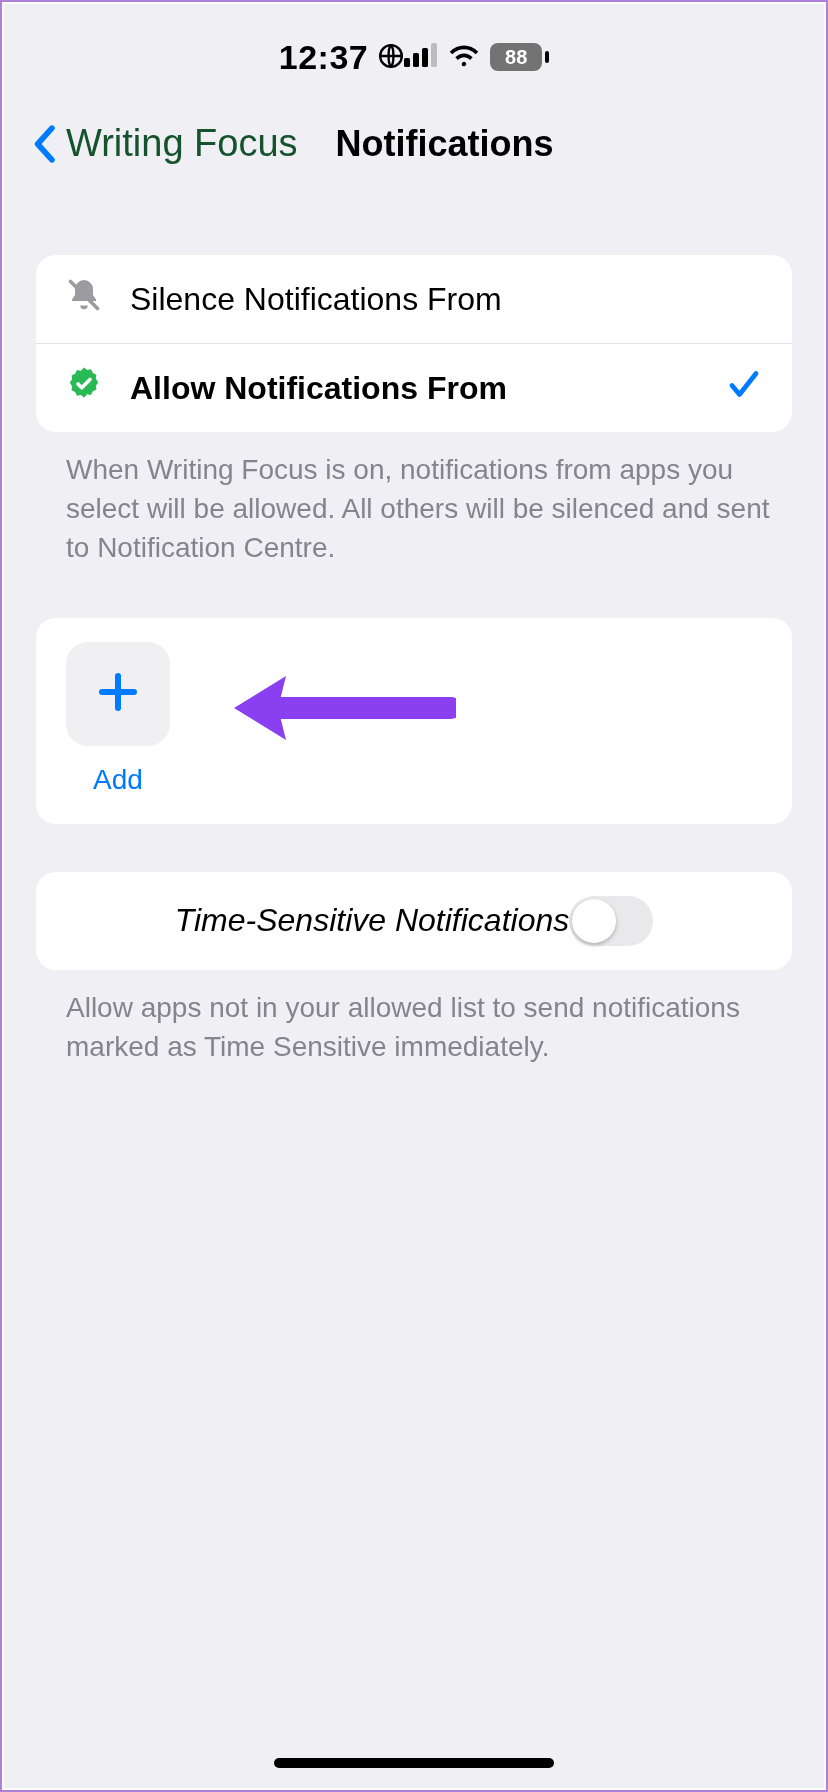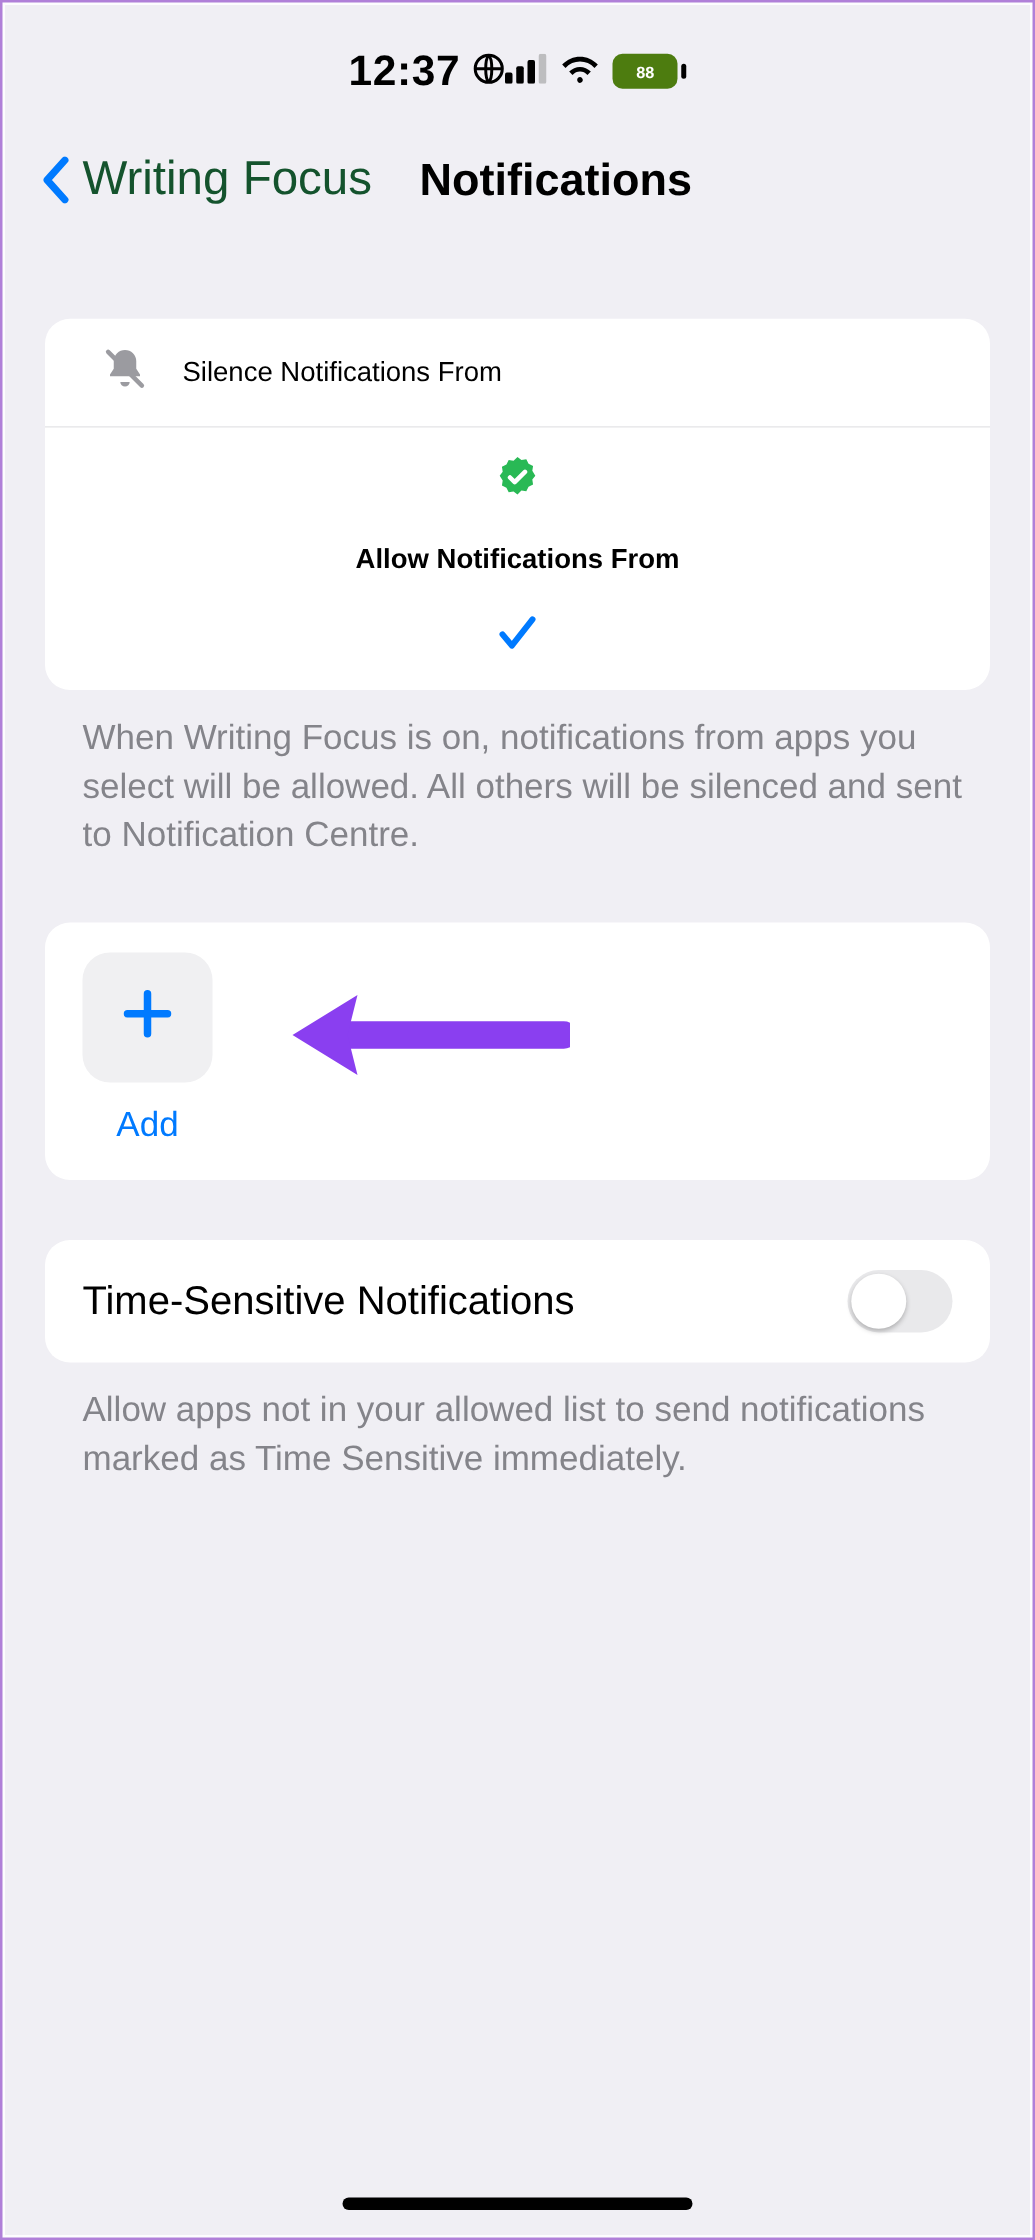--- a/index.html
+++ b/index.html
@@ -40,22 +40,22 @@
     display: flex;
     align-items: center;
     gap: 10px;
   }
   .battery {
     display: flex; align-items: center; gap: 3px;
   }
   .battery-body {
     width: 52px; height: 28px;
     border-radius: 8px;
-    background: #4d7c0f; color:#fff;
-    font-size: 13px; font-weight:700;
+    background: #737373; color:#fff;
+    font-size: 20px; font-weight:700;
     display:flex; align-items:center; justify-content:center;
   }
   .battery-tip {
     width: 4px; height: 12px; background:#000; border-radius: 2px;
   }
 
   
   .nav {
     display: flex;
     align-items: center;
@@ -83,26 +83,26 @@
     margin: 58px 32px 0 32px;
     border-radius: 20px;
     background: #fff;
     overflow: hidden;
   }
   .group.first { margin-top: 70px; }
   .row {
     display: flex;
     align-items: center;
     gap: 28px;
-    padding: 22px 46px;
-    font-size: 22px;
+    padding: 22px 30px;
+    font-size: 32px;
     min-height: 80px;
     border-bottom: 1px solid #e3e3e6;
   }
-  .row:last-child { border-bottom: none; flex-direction: column; }
+  .row:last-child { border-bottom: none; }
   .row-label { flex: 1; color:#000; }
   .row.selected .row-label { font-weight: 700; }
 
   .check {
     color:#007aff;
   }
 
   .footer-text {
     color: #84848a;
     font-size: 28px;
@@ -138,23 +138,24 @@
     pointer-events:none;
   }
 
   
   .ts-group {
     margin: 48px 32px 0 32px;
     border-radius: 20px;
     background:#fff;
   }
   .ts-row {
-    display:flex; align-items:center; justify-content:space-between;
+    display:flex; align-items:center; justify-content:center;
     padding: 24px 30px;
     font-size: 32px;
+    font-style: italic;
   }
   .switch {
     width: 84px; height: 50px;
     border-radius: 25px;
     background:#e9e9eb;
     position:relative;
   }
   .switch-knob {
     position:absolute; left:3px; top:3px;
     width:44px; height:44px; border-radius:50%;

